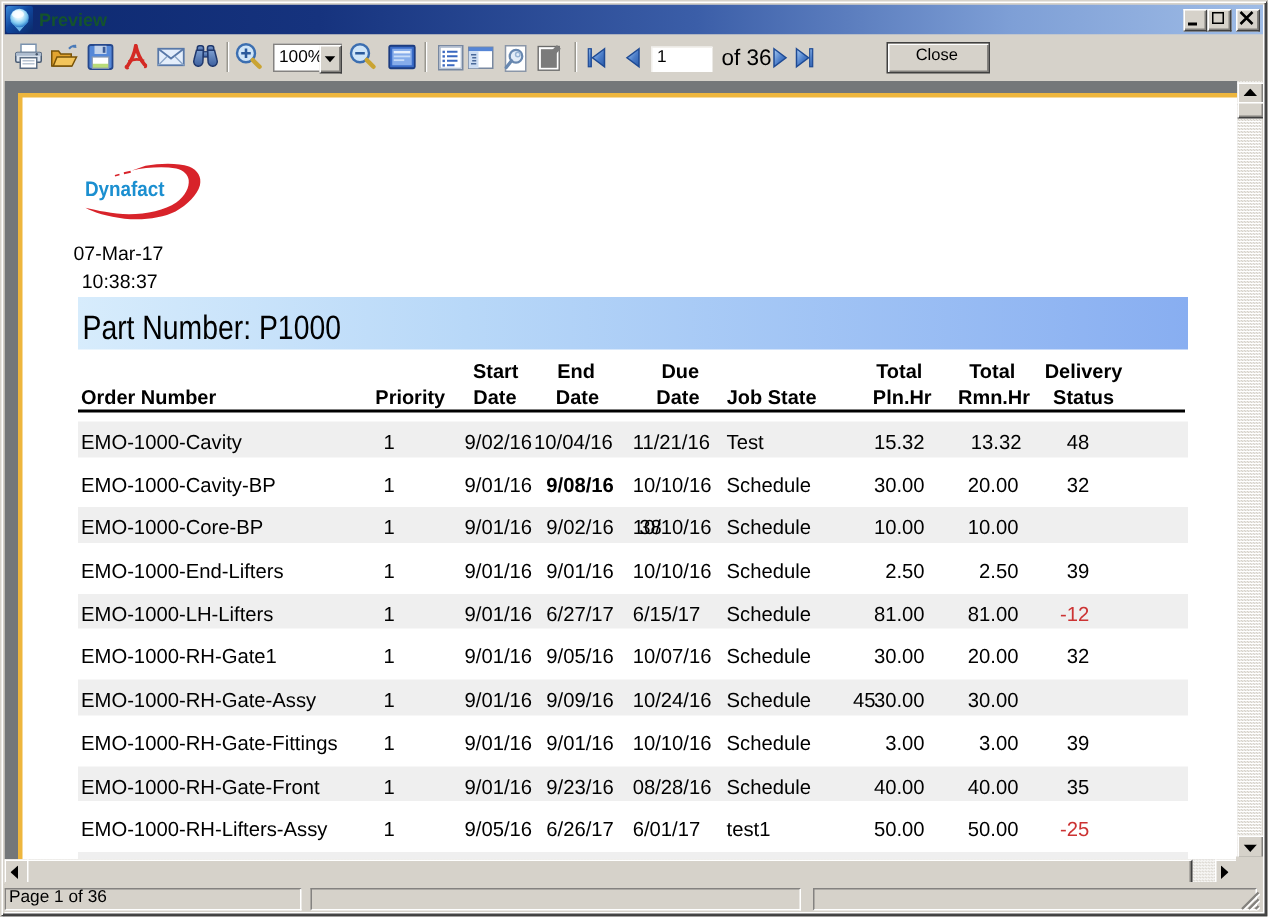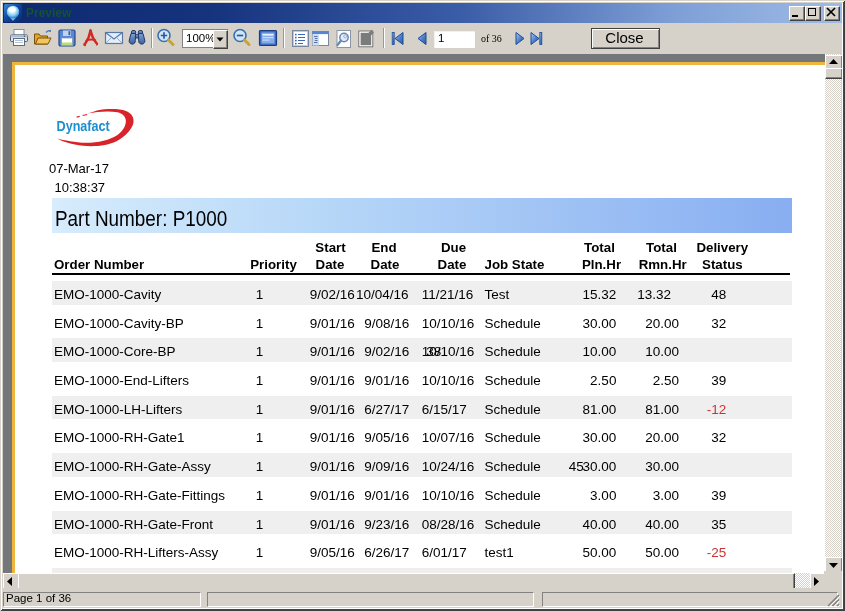--- a/index.html
+++ b/index.html
@@ -166,21 +166,21 @@
       <linearGradient id="nav414" x1="0" y1="0" x2="1" y2="1">
         <stop offset="0%" stop-color="#a8ccf4"></stop>
         <stop offset="55%" stop-color="#4a7cc8"></stop>
         <stop offset="100%" stop-color="#2a5aa8"></stop>
       </linearGradient>
     </defs>
     <path d="M12 1.5 L4 7.5 L12 13.5 Z" fill="url(#nav414)" stroke="#1e4a94" stroke-width="1"></path>
   </svg>
 <div class="abs" style="left:434px;top:30.5px;width:40.5px;height:17.5px;background:#fff;box-shadow:inset 1px 1px 0 #f2f0ec;"></div>
 <div class="t" style="top:32.8px;font-size:11.5px;line-height:11.5px;left:438.0px;">1</div>
-<div class="t" style="top:32.8px;font-size:10px;line-height:11.5px;left:481.0px;font-family:Liberation Serif, serif;">of 36</div>
+<div class="t" style="top:32.8px;font-size:15px;line-height:11.5px;left:481.0px;">of 36</div>
 <svg class="abs" style="left:514px;top:31px" width="14" height="15" viewBox="0 0 14 15">
     <defs>
       <linearGradient id="nav514" x1="0" y1="0" x2="1" y2="1">
         <stop offset="0%" stop-color="#a8ccf4"></stop>
         <stop offset="55%" stop-color="#4a7cc8"></stop>
         <stop offset="100%" stop-color="#2a5aa8"></stop>
       </linearGradient>
     </defs>
     <path d="M2 1.5 L10 7.5 L2 13.5 Z" fill="url(#nav514)" stroke="#1e4a94" stroke-width="1"></path>
   </svg>
@@ -189,21 +189,21 @@
       <linearGradient id="nav529" x1="0" y1="0" x2="1" y2="1">
         <stop offset="0%" stop-color="#a8ccf4"></stop>
         <stop offset="55%" stop-color="#4a7cc8"></stop>
         <stop offset="100%" stop-color="#2a5aa8"></stop>
       </linearGradient>
     </defs>
     <path d="M2 1.5 L10 7.5 L2 13.5 Z" fill="url(#nav529)" stroke="#1e4a94" stroke-width="1"></path>
     <rect x="10.8" y="1.5" width="2" height="12" fill="url(#nav529)" stroke="#1e4a94" stroke-width="0.8"></rect>
   </svg>
 <div class="abs" style="left:591px;top:27.5px;width:67px;height:19px;background:#d6d2ca;border:1px solid #404040;box-shadow:inset 1px 1px 0 #fff, inset -1px -1px 0 #84827e;"></div>
-<div class="t" style="top:31.8px;font-size:15px;line-height:11.5px;left:474.5px;width:300px;text-align:center;">Close</div>
+<div class="t" style="top:31.8px;font-size:11px;line-height:11.5px;left:474.5px;width:300px;text-align:center;">Close</div>
 <div class="abs" style="left:3px;top:53.5px;width:822.3px;height:519.5px;background:#747779;"></div>
 <div class="abs" style="left:12px;top:61.5px;width:813.3px;height:511.5px;border-left:3px solid #eeb63d;border-top:3px solid #eeb63d;background:#fff;box-sizing:border-box;"></div>
 <svg class="abs" style="left:50px;top:94px" width="90" height="56" viewBox="0 0 90 56">
 <path d="M 7 44.5
 C 12 47.5 22 50.5 33 51.8
 C 45 53 58 51.5 67 47
 C 75 42.5 81.5 36 83.3 29.5
 C 84.5 24 82 19.5 76 17
 C 69 14.5 57 14.6 47 16.5
 L 38 19.6
@@ -237,26 +237,26 @@
 <div class="t" style="top:258.2px;font-size:13.3px;line-height:13.3px;font-weight:bold;left:572.4px;width:300px;text-align:center;">Status</div>
 <div class="abs" style="left:52px;top:273.3px;width:738px;height:2px;background:#000;"></div>
 <div class="abs" style="left:52px;top:281.0px;width:740px;height:23.5px;background:#efefef;"></div>
 <div class="t" style="top:287.9px;font-size:13.5px;line-height:13.5px;left:54.0px;">EMO-1000-Cavity</div>
 <div class="t" style="top:287.9px;font-size:13.5px;line-height:13.5px;left:109.5px;width:300px;text-align:center;">1</div>
 <div class="t" style="top:287.9px;font-size:13.5px;line-height:13.5px;left:309.7px;">9/02/16</div>
 <div class="t" style="top:287.9px;font-size:13.5px;line-height:13.5px;left:356px;">10/04/16</div>
 <div class="t" style="top:287.9px;font-size:13.5px;line-height:13.5px;left:421.8px;">11/21/16</div>
 <div class="t" style="top:287.9px;font-size:13.5px;line-height:13.5px;left:484.4px;">Test</div>
 <div class="t" style="top:287.9px;font-size:13.5px;line-height:13.5px;left:316.4px;width:300px;text-align:right;">15.32</div>
-<div class="t" style="top:287.9px;font-size:13.5px;line-height:13.5px;left:371px;width:300px;text-align:right;">13.32</div>
+<div class="t" style="top:287.9px;font-size:13.5px;line-height:13.5px;left:381px;width:300px;text-align:right;">13.32</div>
 <div class="t" style="top:287.9px;font-size:13.5px;line-height:13.5px;left:426.2px;width:300px;text-align:right;">48</div>
 <div class="t" style="top:316.6px;font-size:13.5px;line-height:13.5px;left:54.0px;">EMO-1000-Cavity-BP</div>
 <div class="t" style="top:316.6px;font-size:13.5px;line-height:13.5px;left:109.5px;width:300px;text-align:center;">1</div>
 <div class="t" style="top:316.6px;font-size:13.5px;line-height:13.5px;left:309.7px;">9/01/16</div>
-<div class="t" style="top:316.6px;font-size:13.5px;line-height:13.5px;left:364.2px;">9/08/16</div>
+<div class="t" style="top:316.6px;font-size:13.5px;line-height:13.5px;left:364.2px;font-weight:bold;">9/08/16</div>
 <div class="t" style="top:316.6px;font-size:13.5px;line-height:13.5px;left:421.8px;">10/10/16</div>
 <div class="t" style="top:316.6px;font-size:13.5px;line-height:13.5px;left:484.4px;">Schedule</div>
 <div class="t" style="top:316.6px;font-size:13.5px;line-height:13.5px;left:316.4px;width:300px;text-align:right;">30.00</div>
 <div class="t" style="top:316.6px;font-size:13.5px;line-height:13.5px;left:379.0px;width:300px;text-align:right;">20.00</div>
 <div class="t" style="top:316.6px;font-size:13.5px;line-height:13.5px;left:426.2px;width:300px;text-align:right;">32</div>
 <div class="abs" style="left:52px;top:338.4px;width:740px;height:23.5px;background:#efefef;"></div>
 <div class="t" style="top:345.3px;font-size:13.5px;line-height:13.5px;left:54.0px;">EMO-1000-Core-BP</div>
 <div class="t" style="top:345.3px;font-size:13.5px;line-height:13.5px;left:109.5px;width:300px;text-align:center;">1</div>
 <div class="t" style="top:345.3px;font-size:13.5px;line-height:13.5px;left:309.7px;">9/01/16</div>
 <div class="t" style="top:345.3px;font-size:13.5px;line-height:13.5px;left:364.2px;">9/02/16</div>

